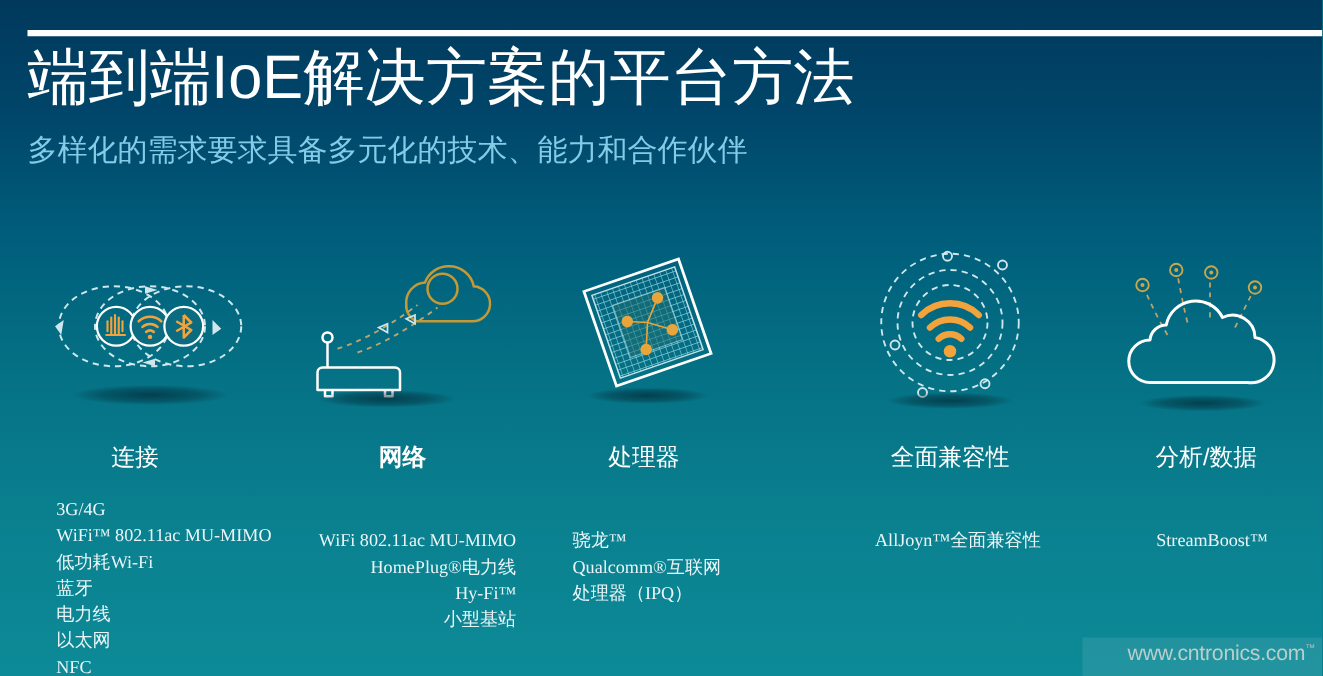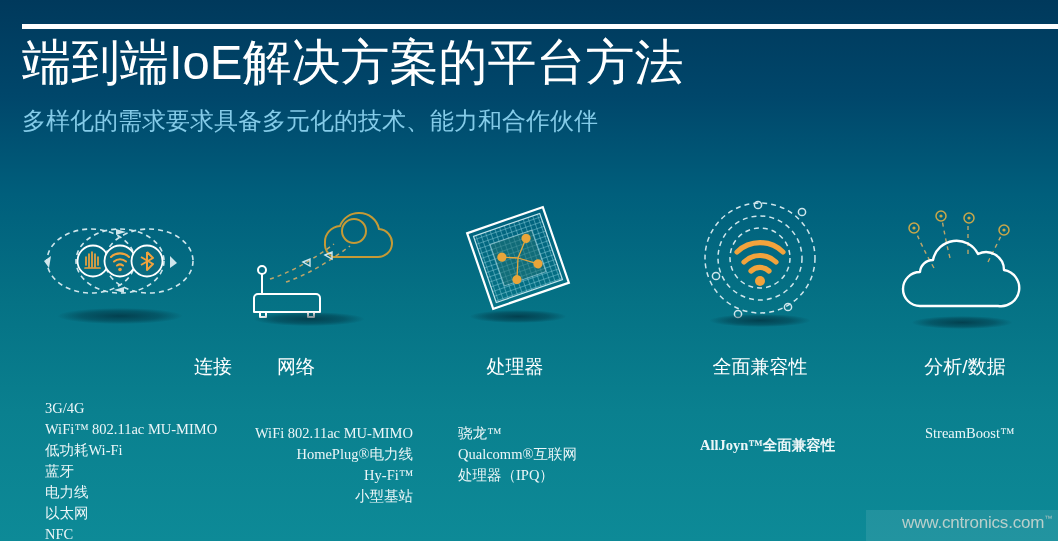--- a/index.html
+++ b/index.html
@@ -162,21 +162,21 @@
           <path d="M97,69.5 A5,5 0 0 1 103,69.5"></path>
         </g>
         <circle cx="100" cy="73.5" r="1.8" fill="#f2a33c"></circle>
 
         <g stroke="#f2a33c" stroke-width="2" fill="none" stroke-linejoin="round">
           <path d="M127,56 L127,74 L133,68 L121,61 M121,69 L133,62 L127,56"></path>
         </g>
       </svg>
     </div>
   </div>
-  <div class="col-head" style="left:32px; width:200px;text-align:right;">连接</div>
+  <div class="col-head" style="left:8px; width:200px;">连接</div>
   <div class="col-body" style="left:45px; top:398px;">
     <div>3G/4G</div>
     <div>WiFi™ 802.11ac MU-MIMO</div>
     <div>低功耗Wi-Fi</div>
     <div>蓝牙</div>
     <div>电力线</div>
     <div>以太网</div>
     <div>NFC</div>
   </div>
 
@@ -200,21 +200,21 @@
         <g fill="none" stroke="#ffffff" stroke-width="2" stroke-linejoin="round">
           <path d="M24,102 a4,4 0 0 1 4,-4 l58,0 a4,4 0 0 1 4,4 l0,14 l-66,0 z"></path>
           <path d="M30,116 l0,5 l6,0 l0,-5"></path>
           <path d="M78,116 l0,5 l6,0 l0,-5"></path>
           <line x1="32" y1="98" x2="32" y2="78"></line>
           <circle cx="32" cy="74" r="4"></circle>
         </g>
       </svg>
     </div>
   </div>
-  <div class="col-head" style="left:206px; width:180px;">网络</div>
+  <div class="col-head" style="left:232px; width:180px;font-weight:bold;">网络</div>
   <div class="col-body" style="left:255px; top:423px;text-align:right;">
     <div>WiFi 802.11ac MU-MIMO</div>
     <div>HomePlug®电力线</div>
     <div>Hy-Fi™</div>
     <div>小型基站</div>
   </div>
 
   <div class="col" style="left:440px; width:160px;">
     <div class="icon-box">
       <div class="shadow" style="left:30px; top:114px; width:96px; height:13px;"></div>
@@ -269,21 +269,21 @@
         <g fill="none" stroke="#f2a33c" stroke-width="5.2" stroke-linecap="round">
           <path d="M57,56 A33,33 0 0 1 103,56"></path>
           <path d="M64,66 A23,23 0 0 1 96,66"></path>
           <path d="M71,75 A13,13 0 0 1 89,75"></path>
         </g>
         <circle cx="80" cy="85" r="5" fill="#f2a33c"></circle>
       </svg>
     </div>
   </div>
   <div class="col-head" style="left:680px; width:160px;">全面兼容性</div>
-  <div class="col-body" style="left:700px; top:435px;font-weight:bold;">
+  <div class="col-body" style="left:700px; top:423px;">
     <div>AllJoyn™全面兼容性</div>
   </div>
 
   <div class="col" style="left:890px; width:150px;">
     <div class="icon-box">
       <div class="shadow" style="left:22px; top:120px; width:100px; height:13px;"></div>
       <svg width="150" height="130" viewBox="0 0 150 130">
         <g fill="none" stroke="#bda56a" stroke-width="1.4" stroke-dasharray="4 4">
           <path d="M44,72 C36,58 30,46 26,36"></path>
           <path d="M60,62 C56,46 54,34 52,24"></path>

